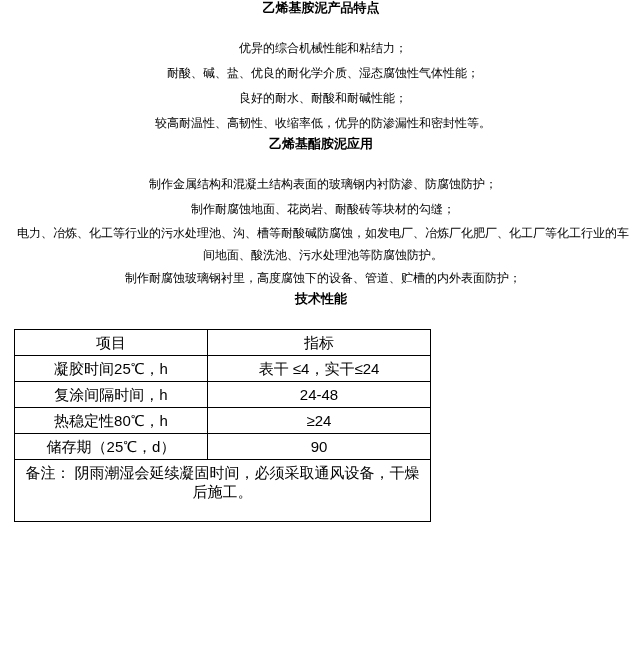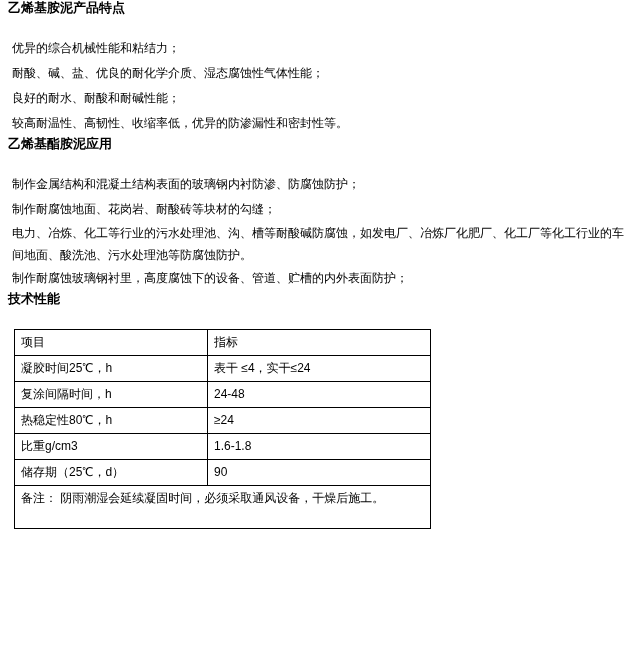--- a/index.html
+++ b/index.html
@@ -12,20 +12,21 @@
     height: 647px;
     font-family: "Liberation Sans", sans-serif;
     color: #000000;
     font-size: 12px;
     overflow: hidden;
   }
   .page {
     padding: 0 8px;
     box-sizing: border-box;
     width: 642px;
+    text-align: center;
   }
   h2.section-title {
     font-size: 13px;
     font-weight: bold;
     color: #000;
     margin: 0;
     padding: 0;
     line-height: 16px;
   }
   .title-1 { margin-top: 28px; margin-left: 4px; }
@@ -49,21 +50,21 @@
 
   table.spec {
     border-collapse: collapse;
     margin-top: 22px;
     margin-left: 6px;
     width: 404px;
     table-layout: fixed;
   }
   table.spec td {
     border: 1px solid #000000;
-    font-size: 12px;
+    font-size: 15px;
     padding: 4px 6px 4px 6px;
     line-height: 17px;
     vertical-align: middle;
     height: 17px;
   }
   table.spec td.col-a { width: 180px; }
   table.spec td.col-b { width: 210px; margin-left: 22px; }
   table.spec tr.header td { font-weight: normal; }
   table.spec td.note {
     line-height: 19px;
@@ -108,24 +109,20 @@
       </tr>
       <tr>
         <td class="col-a">复涂间隔时间，h</td>
         <td class="col-b">24-48</td>
       </tr>
       <tr>
         <td class="col-a">热稳定性80℃，h</td>
         <td class="col-b">≥24</td>
       </tr>
       <tr>
-        <td class="col-a">比重g/cm3</td>
-        <td class="col-b">1.6-1.8</td>
-      </tr>
-      <tr>
         <td class="col-a">储存期（25℃，d）</td>
         <td class="col-b">90</td>
       </tr>
       <tr>
         <td class="note" colspan="2">备注：  阴雨潮湿会延续凝固时间，必须采取通风设备，干燥后施工。</td>
       </tr>
     </tbody>
   </table>
 
 </div>

